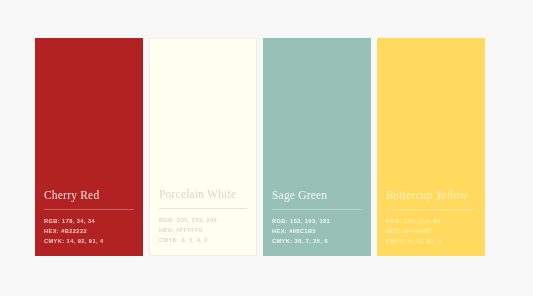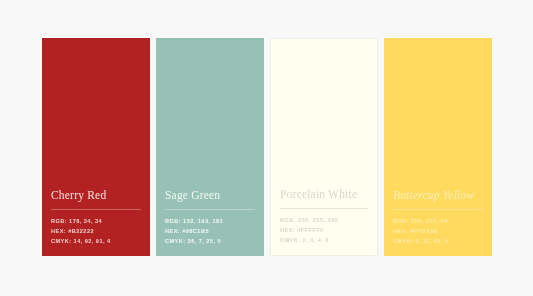--- a/index.html
+++ b/index.html
@@ -18,21 +18,21 @@
     position: absolute;
     left: 0;
     top: 0;
     width: 533px;
     height: 296px;
     background: #F8F8F8;
   }
 
   #swatch-row {
     position: absolute;
-    left: 42px;
+    left: 35px;
     top: 38px;
     width: 450px;
     height: 218px;
     display: flex;
     flex-direction: row;
     justify-content: space-between;
     align-items: stretch;
   }
 
   .swatch-card {
@@ -105,42 +105,42 @@
         <div class="swatch-title" style="color: rgb(243, 227, 224);">Cherry Red</div>
         <div class="swatch-divider" style="background: rgb(201, 97, 95);"></div>
         <div class="swatch-specs">
           <div class="spec-line" style="color: rgb(239, 208, 204);">RGB: 178, 34, 34</div>
           <div class="spec-line" style="color: rgb(239, 208, 204);">HEX: #B22222</div>
           <div class="spec-line" style="color: rgb(239, 208, 204);">CMYK: 14, 92, 91, 4</div>
         </div>
       </div>
     </div>
 
+    <div class="swatch-card has-border">
+      <div class="swatch-fill" style="background: rgb(255, 255, 240);"></div>
+      <div class="swatch-text">
+        <div class="swatch-title" style="color: rgb(216, 216, 200);">Porcelain White</div>
+        <div class="swatch-divider" style="background: rgb(230, 230, 212);"></div>
+        <div class="swatch-specs">
+          <div class="spec-line" style="color: rgb(216, 216, 200);">RGB: 255, 255, 240</div>
+          <div class="spec-line" style="color: rgb(216, 216, 200);">HEX: #FFFFF0</div>
+          <div class="spec-line" style="color: rgb(216, 216, 200);">CMYK: 0, 0, 4, 0</div>
+        </div>
+      </div>
+    </div>
+
     <div class="swatch-card">
       <div class="swatch-fill" style="background: rgb(152, 193, 181);"></div>
       <div class="swatch-text">
         <div class="swatch-title" style="color: rgb(242, 248, 246);">Sage Green</div>
         <div class="swatch-divider" style="background: rgb(183, 211, 202);"></div>
         <div class="swatch-specs">
           <div class="spec-line" style="color: rgb(242, 248, 246);">RGB: 152, 193, 181</div>
           <div class="spec-line" style="color: rgb(242, 248, 246);">HEX: #98C1B5</div>
           <div class="spec-line" style="color: rgb(242, 248, 246);">CMYK: 36, 7, 25, 0</div>
-        </div>
-      </div>
-    </div>
-
-    <div class="swatch-card has-border">
-      <div class="swatch-fill" style="background: rgb(255, 255, 240);"></div>
-      <div class="swatch-text">
-        <div class="swatch-title" style="color: rgb(216, 216, 200);">Porcelain White</div>
-        <div class="swatch-divider" style="background: rgb(230, 230, 212);"></div>
-        <div class="swatch-specs">
-          <div class="spec-line" style="color: rgb(216, 216, 200);">RGB: 255, 255, 240</div>
-          <div class="spec-line" style="color: rgb(216, 216, 200);">HEX: #FFFFF0</div>
-          <div class="spec-line" style="color: rgb(216, 216, 200);">CMYK: 0, 0, 4, 0</div>
         </div>
       </div>
     </div>
 
     <div class="swatch-card">
       <div class="swatch-fill" style="background: rgb(255, 218, 94);"></div>
       <div class="swatch-text">
         <div class="swatch-title" style="color: rgb(255, 240, 184); font-style: italic;">Buttercup Yellow</div>
         <div class="swatch-divider" style="background: rgb(255, 228, 144);"></div>
         <div class="swatch-specs">

